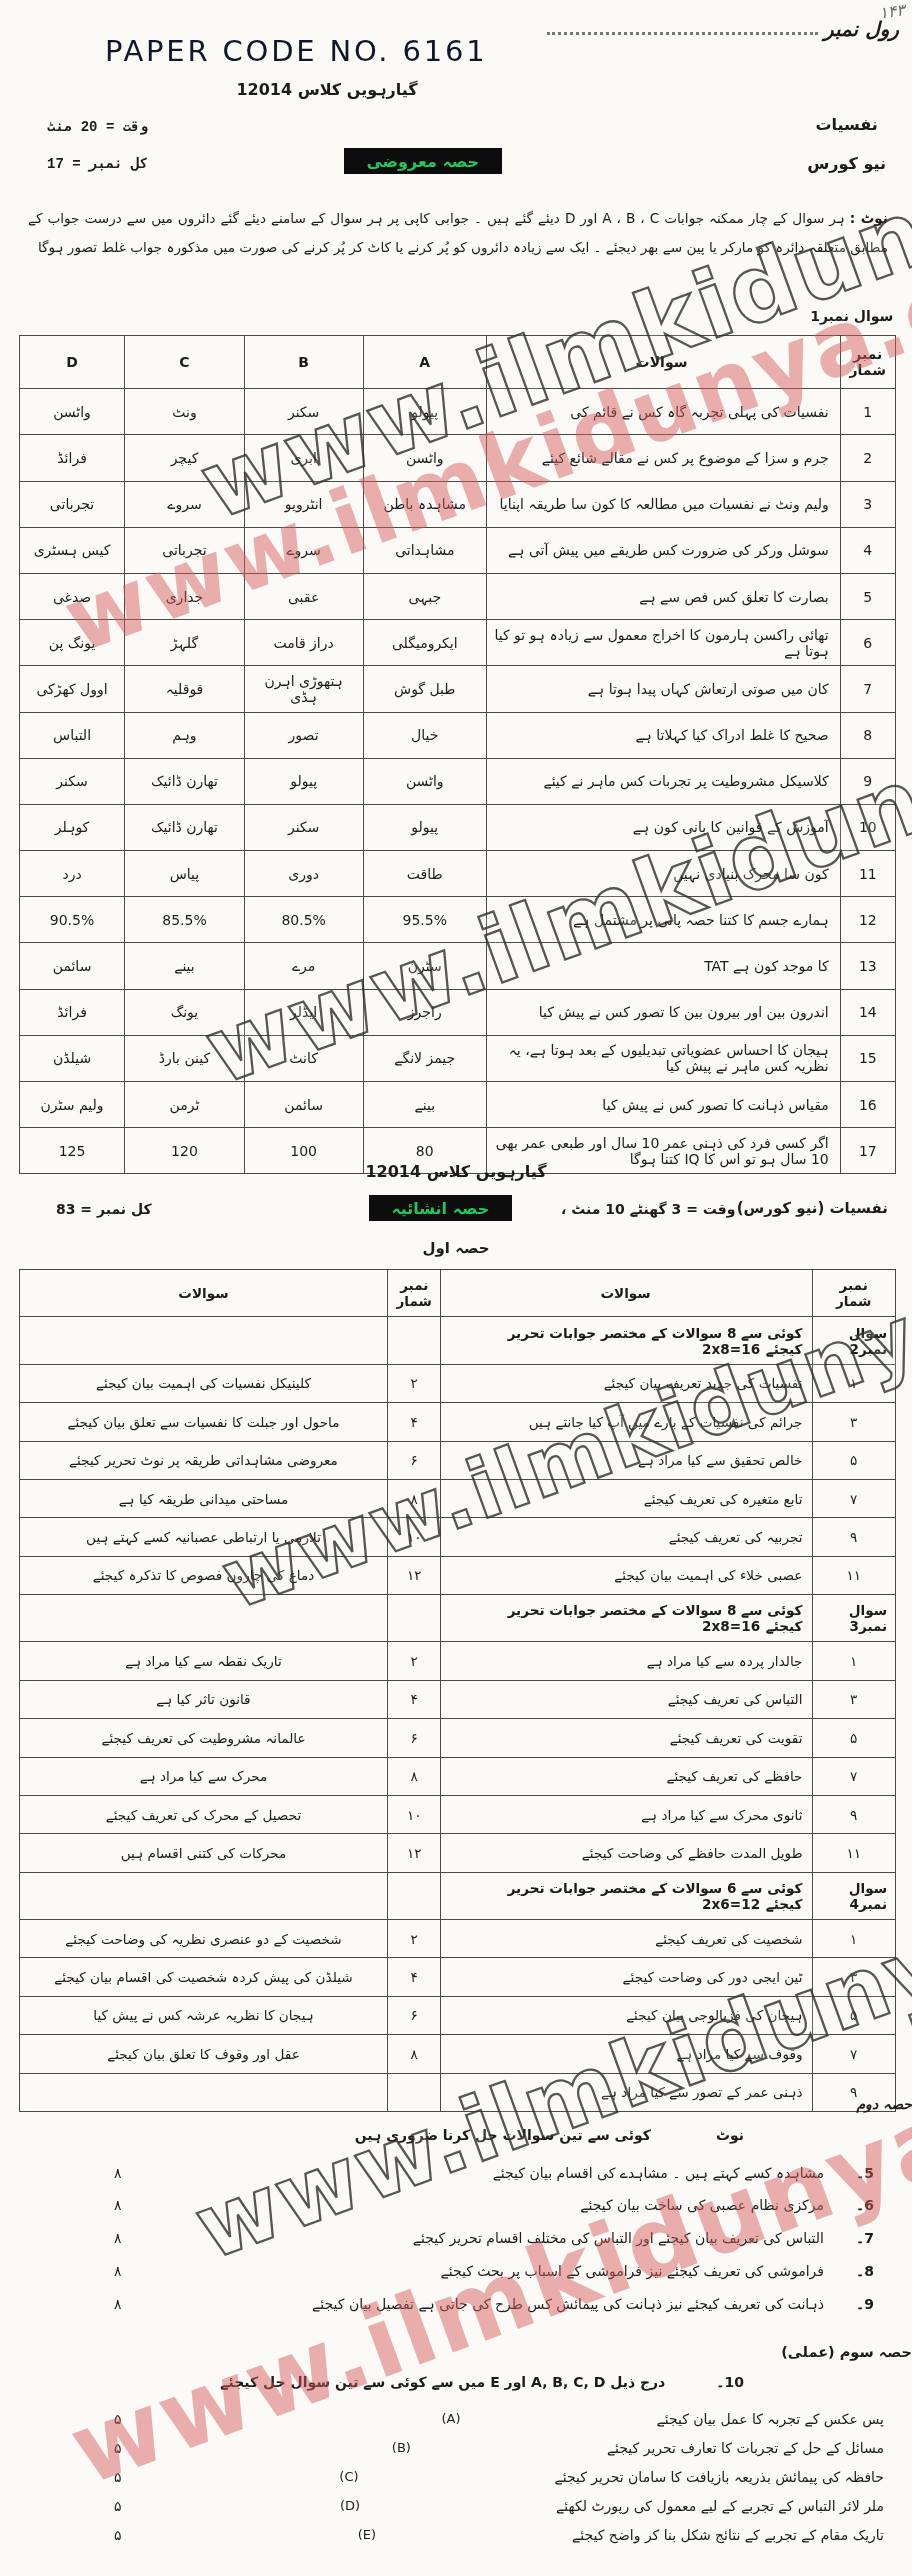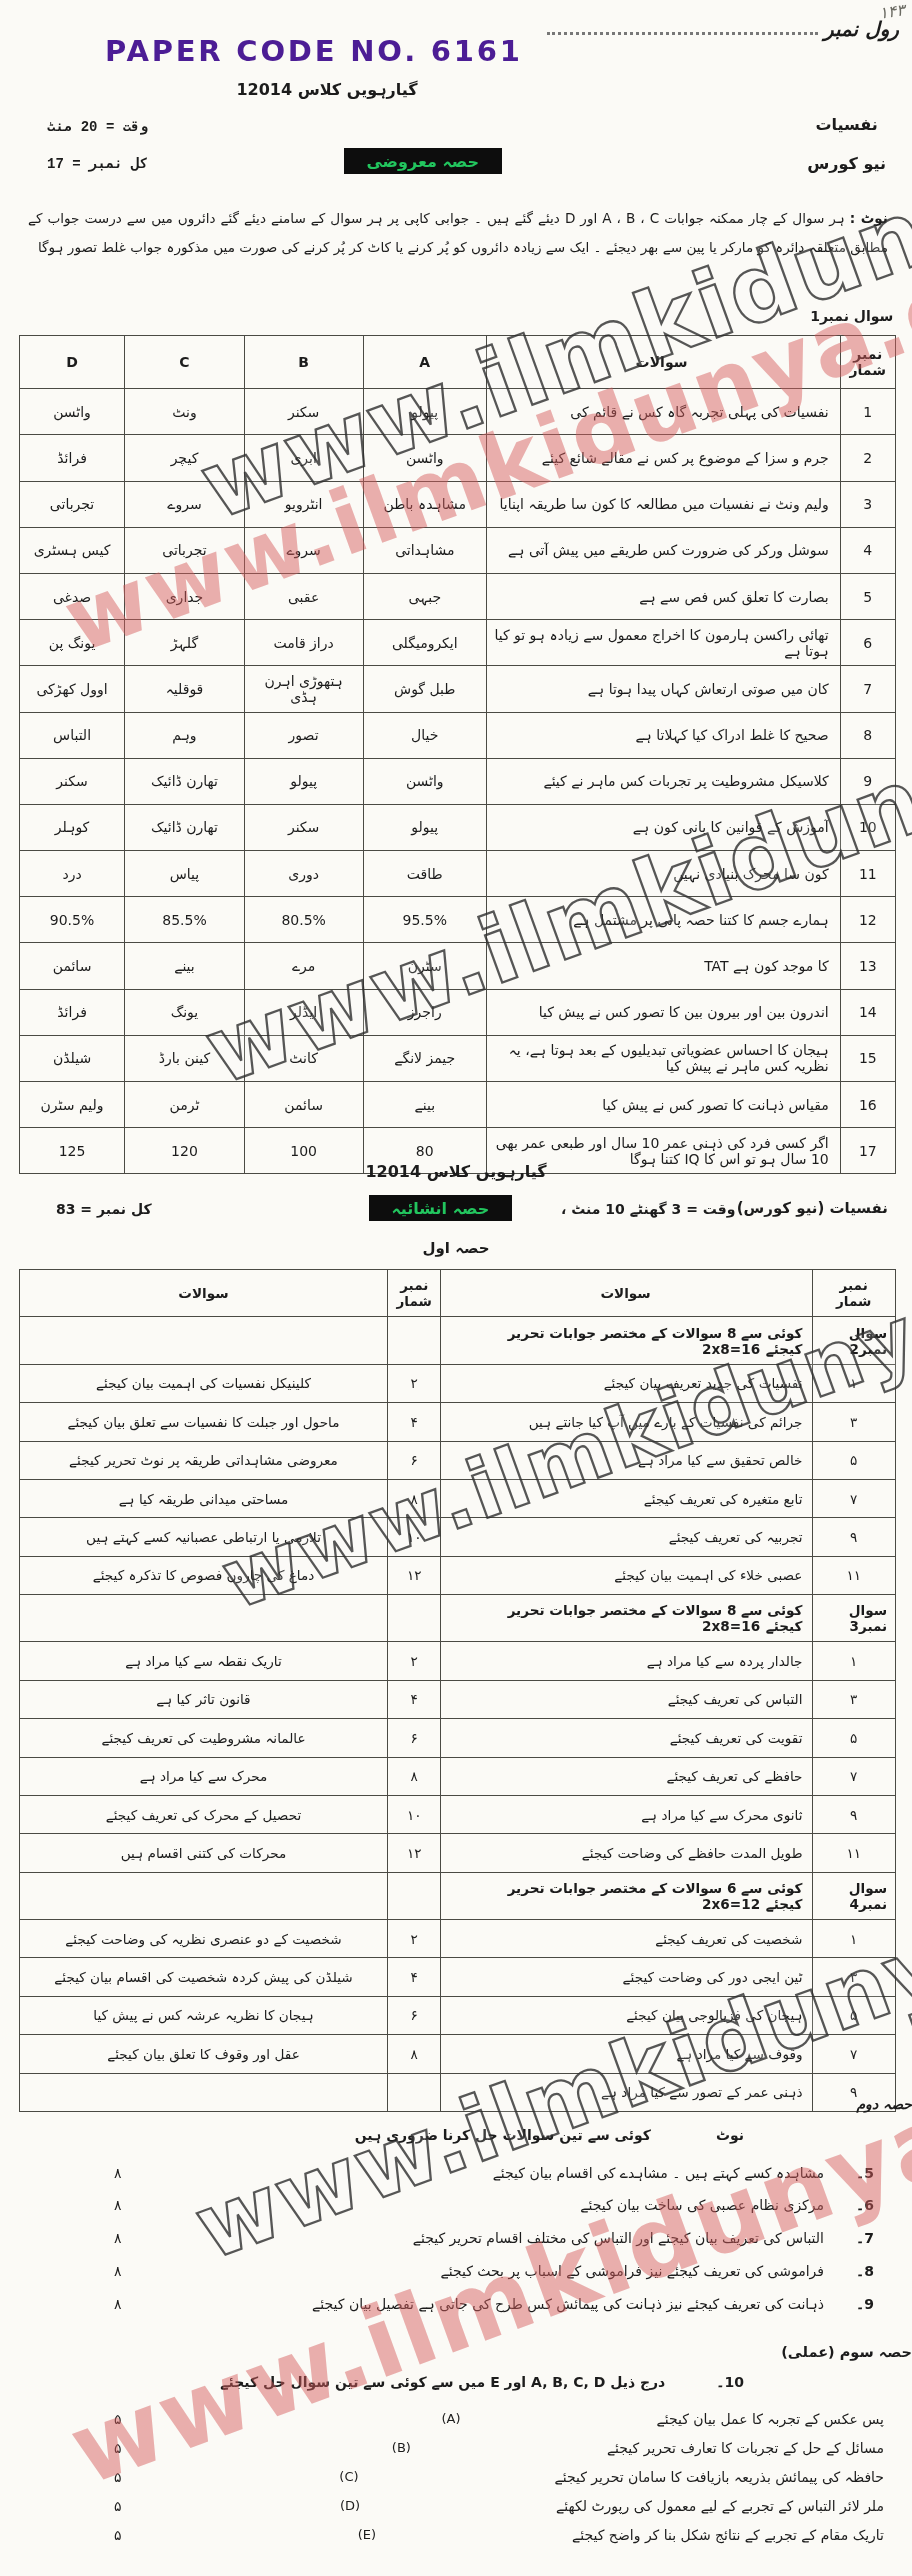--- a/index.html
+++ b/index.html
@@ -15,21 +15,21 @@
   .wm{position:absolute;transform:rotate(-20deg);transform-origin:left top;
       font-weight:700;letter-spacing:1.9px;white-space:nowrap;pointer-events:none;z-index:6;}
   .wm-outline{color:rgba(255,255,255,.15);-webkit-text-stroke:2.3px rgba(45,45,45,.8);}
   .wm-red{color:rgba(213,92,92,.48);-webkit-text-stroke:0;}
 
   
   .roll-row{position:absolute;top:17px;right:13px;display:flex;align-items:flex-end;direction:rtl;}
   .roll-label{font-size:20px;font-weight:700;font-style:italic;}
   .roll-dots{width:271px;border-bottom:3.7px dotted #777;margin:0 5.6px 5.6px 0;}
   .roll-mark{position:absolute;top:1.9px;right:7.5px;color:#6b6b63;font-size:16px;font-style:italic;transform:rotate(-8deg);}
-  .paper-code{position:absolute;top:34px;left:105px;font-size:29px;font-weight:700;letter-spacing:2.8px;color:#4c1d95;}
+  .paper-code{position:absolute;top:34px;left:105px;font-size:29px;font-weight:400;letter-spacing:2.8px;color:#0f172a;}
   .class-line1{position:absolute;top:80px;left:0;width:654px;text-align:center;font-size:16px;font-weight:700;}
   .meta1{position:absolute;top:105px;left:0;width:912px;}
   .meta1 .right{position:absolute;right:26px;top:0;text-align:center;font-size:16px;font-weight:700;line-height:39px;}
   .meta1 .left{position:absolute;left:47px;top:3.7px;text-align:left;font-size:14px;font-weight:700;line-height:37px;font-family:Liberation Mono, monospace;}
   .section-box{display:inline-block;background:#0d0d0d;color:#22c55e;font-size:16px;font-weight:700;
                padding:3.7px 22.4px;letter-spacing:0.9px;}
   .meta1 .center{position:absolute;left:344px;top:43px;}
   .note{position:absolute;top:204px;left:28px;width:860px;font-size:13.6px;line-height:2.15;text-align:justify;}
   .note b{font-weight:700;}
   .q1-label{position:absolute;top:308px;right:18.7px;font-size:14px;font-weight:700;}

